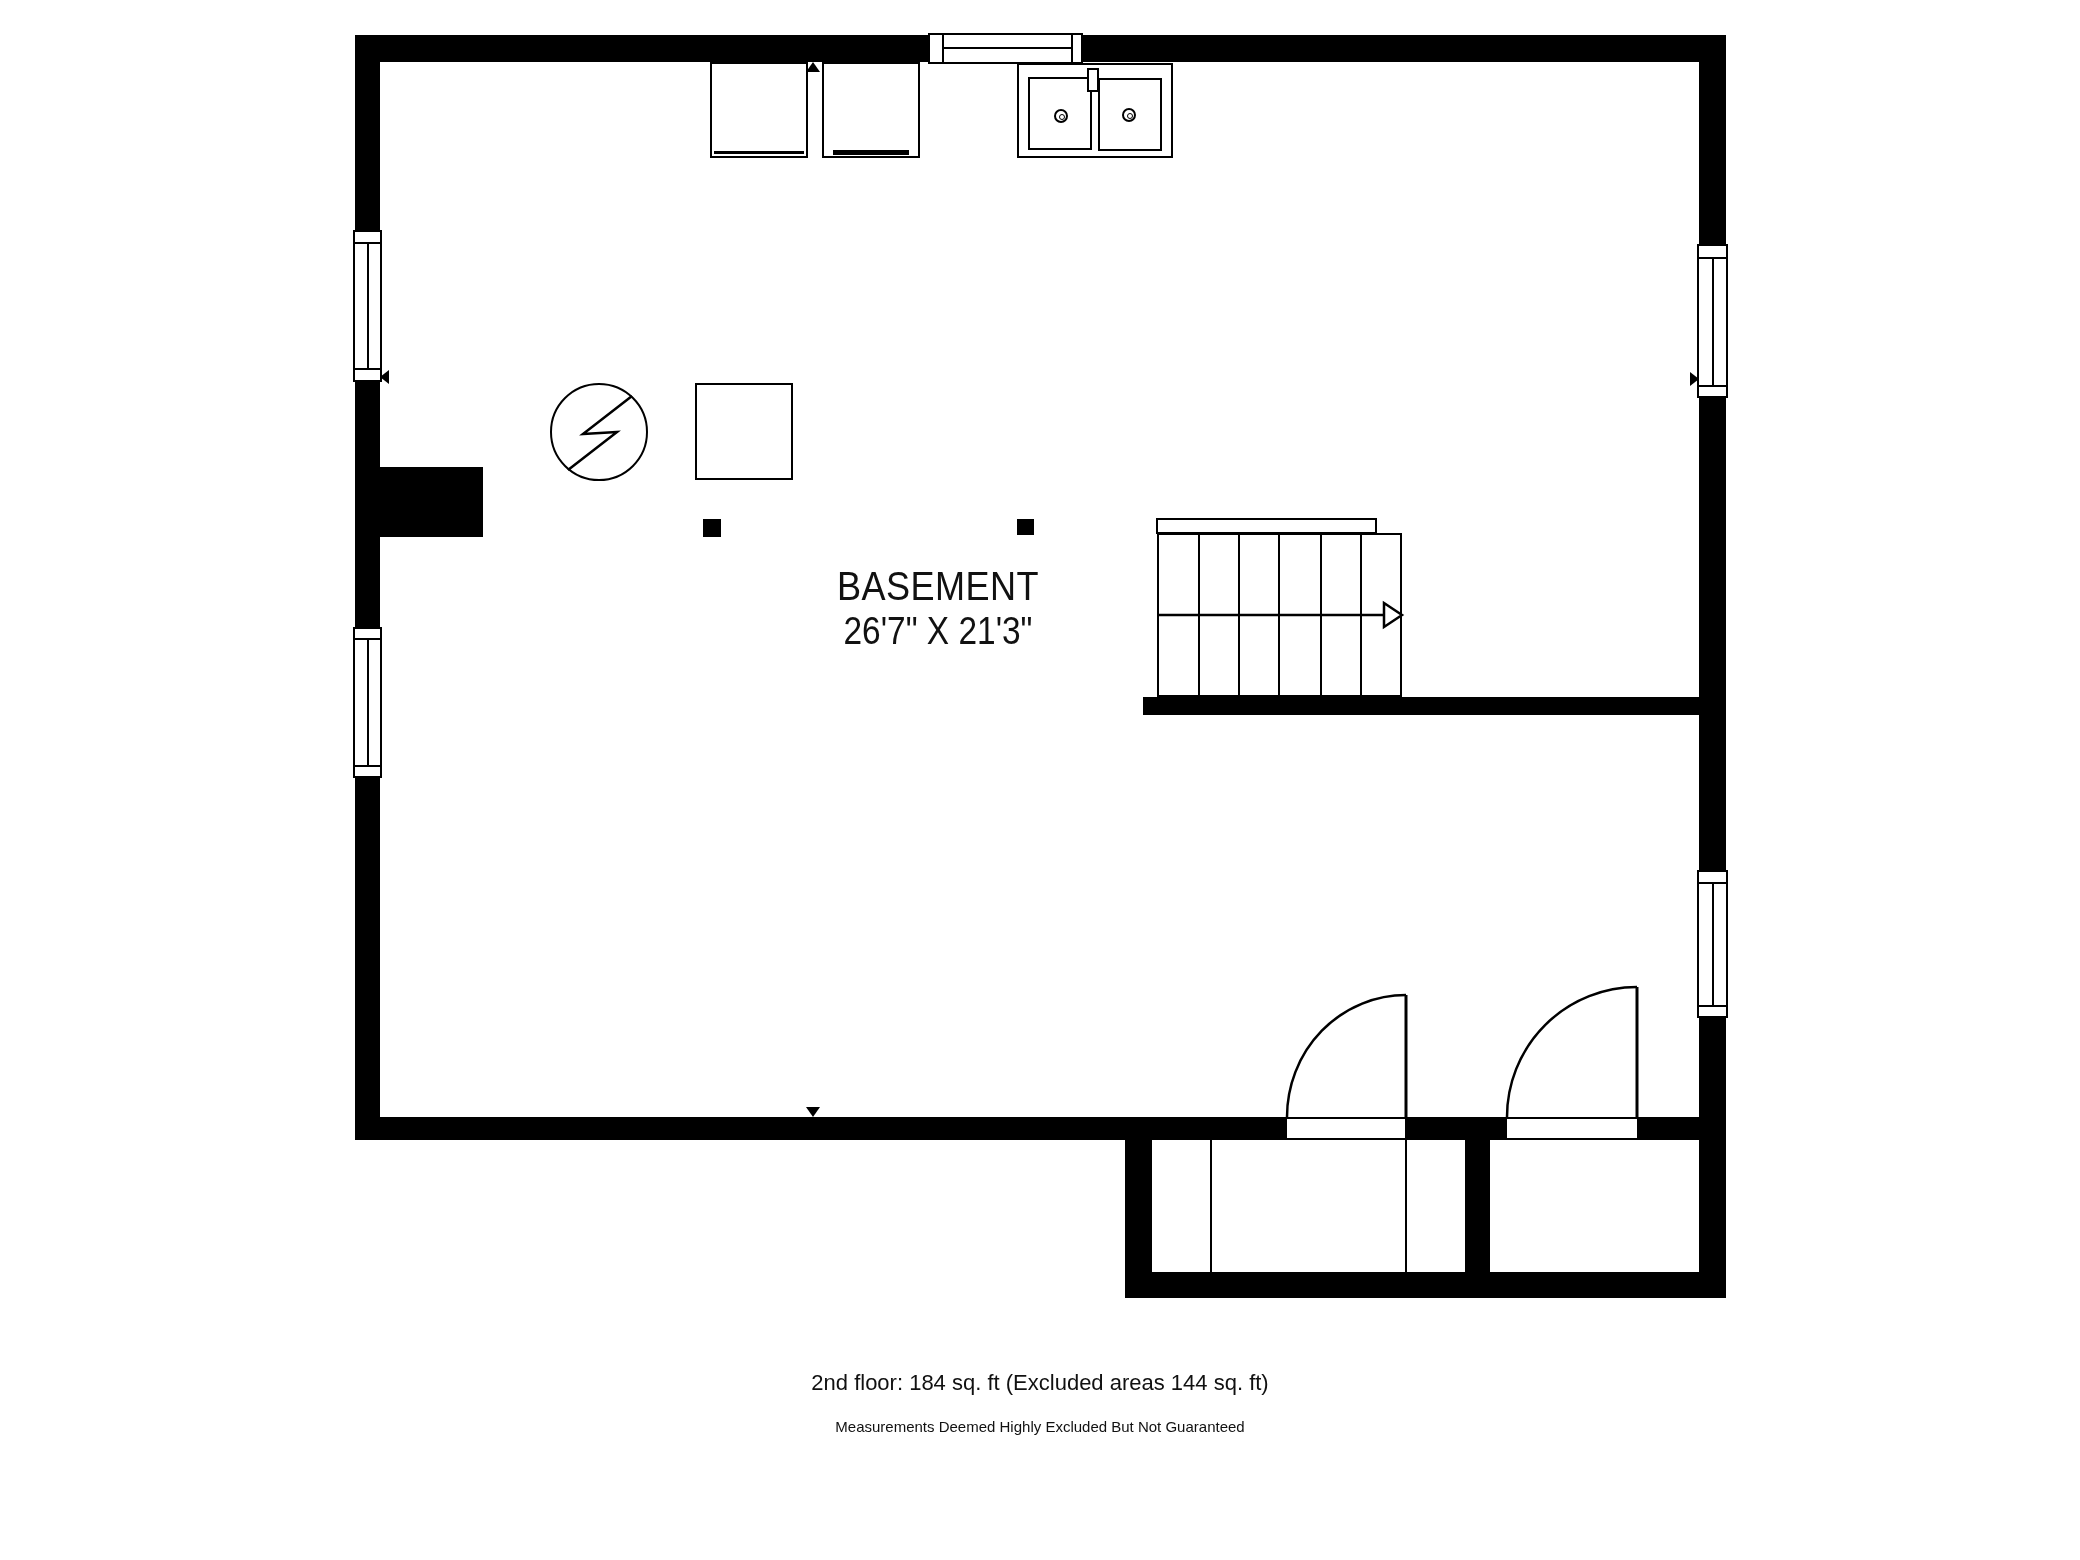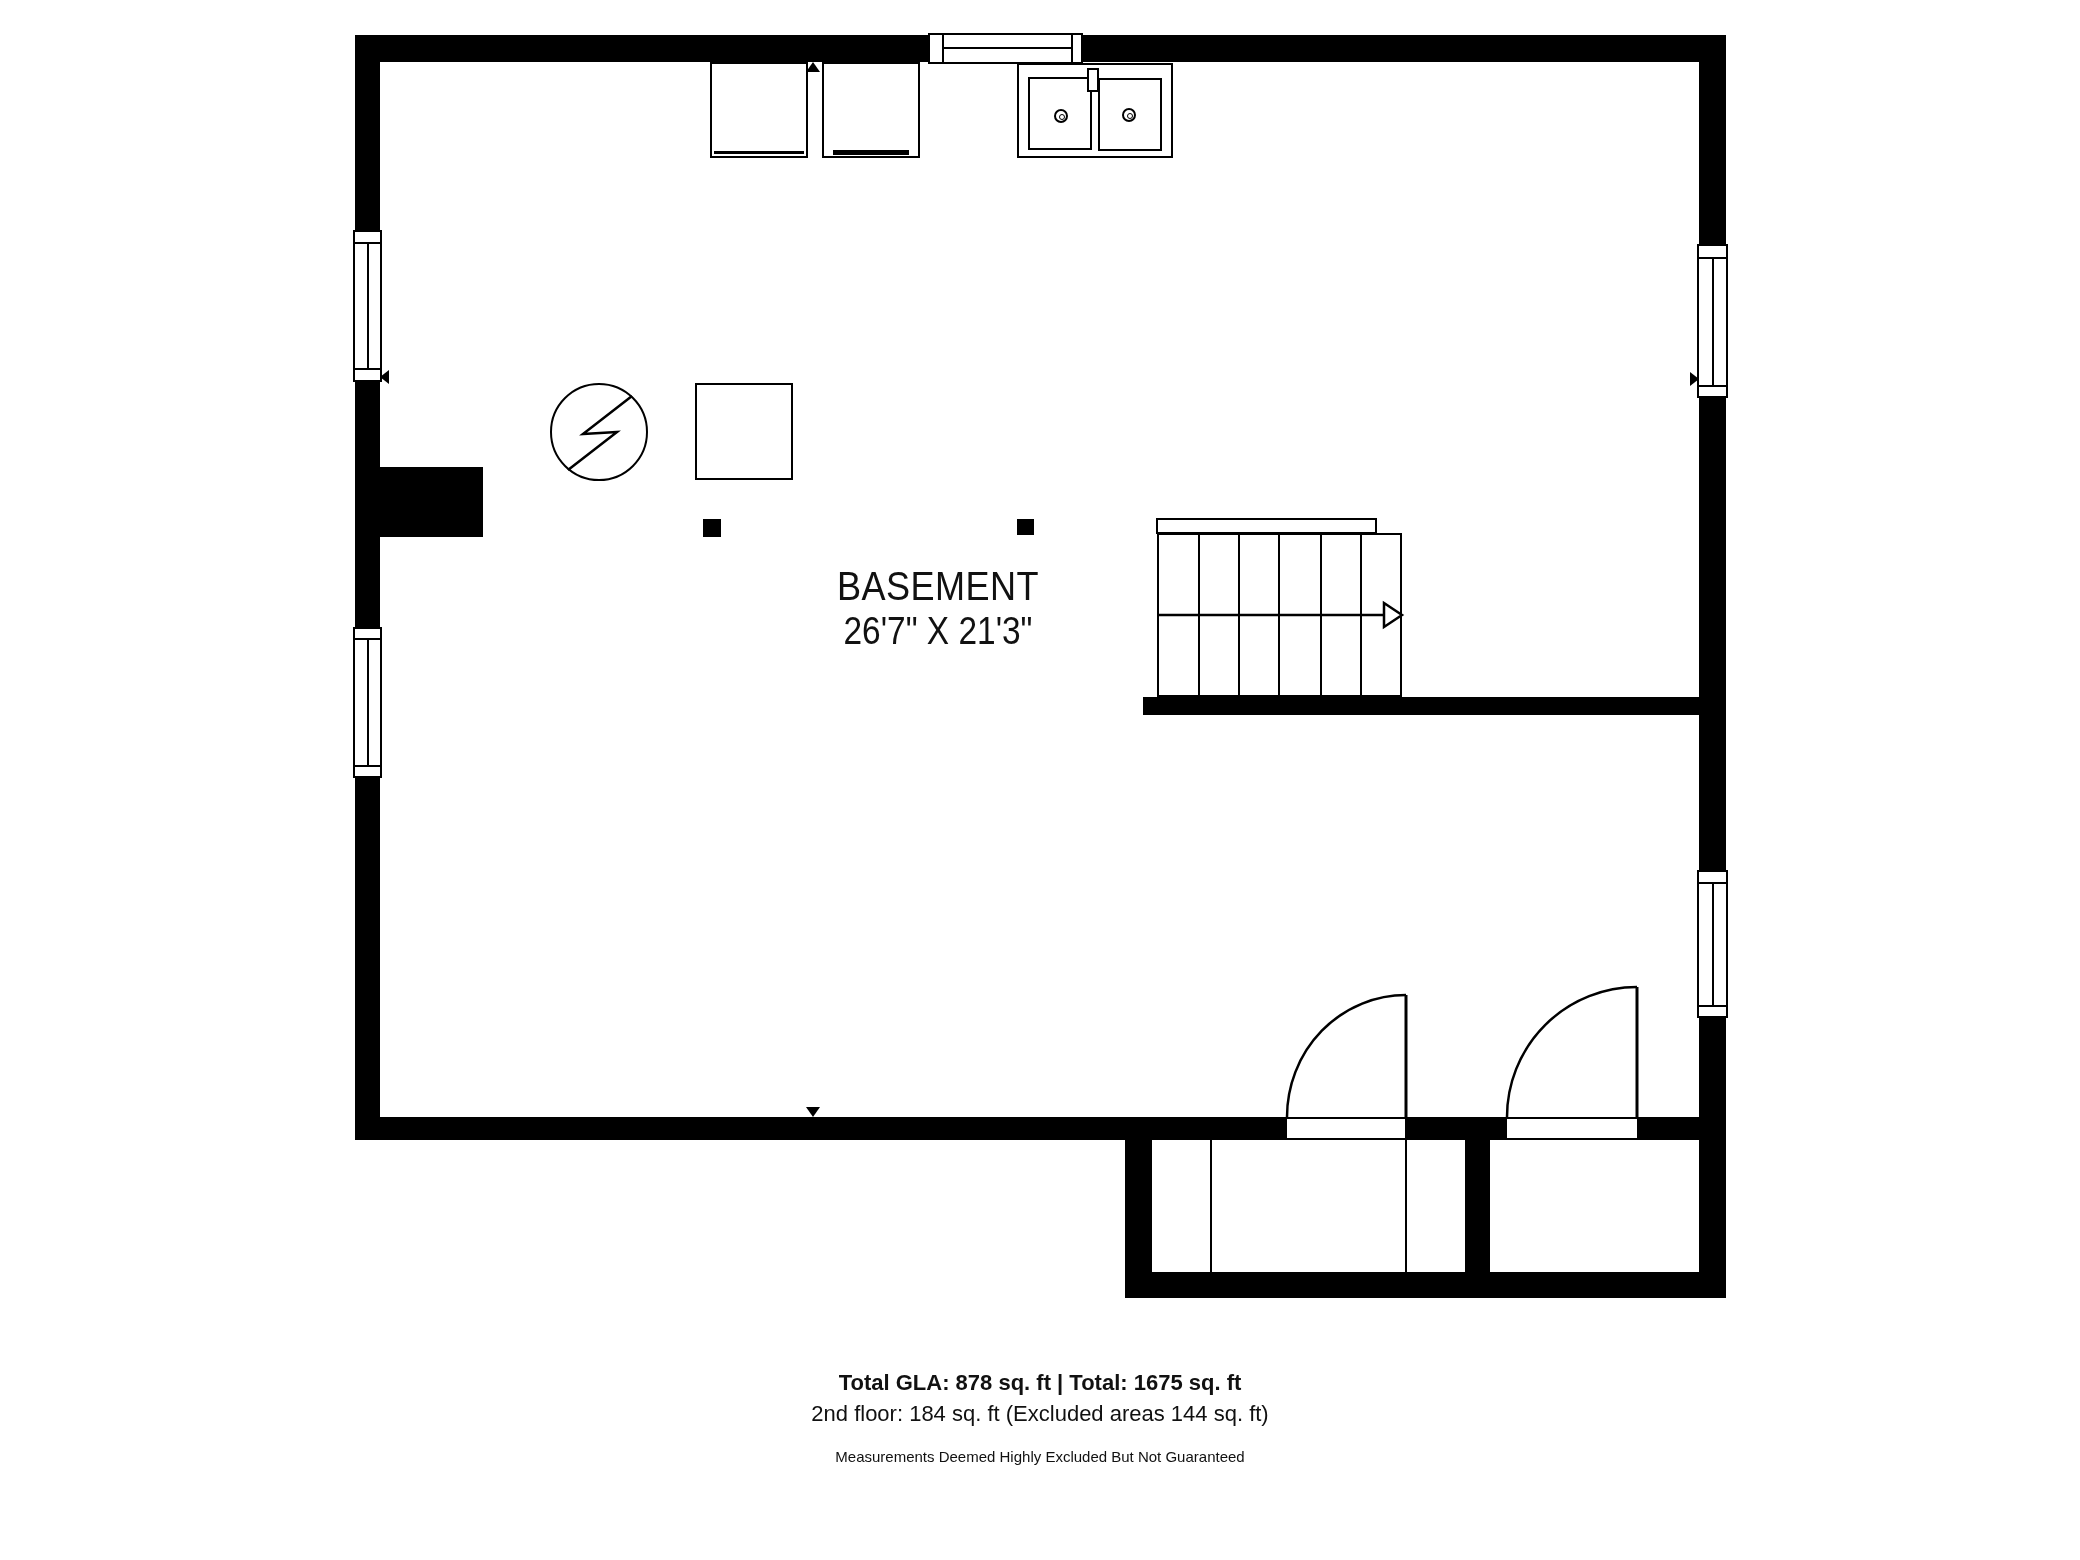--- a/index.html
+++ b/index.html
@@ -136,18 +136,17 @@
     <line x1="1637" y1="987" x2="1637" y2="1118" stroke="#000" stroke-width="3"></line>
     <path d="M 1507 1117 A 130 130 0 0 1 1637 987" fill="none" stroke="#000" stroke-width="2.5"></path>
   </svg>
 
   <div class="room-label">
     <div class="room-name">BASEMENT</div>
     <div class="room-dims">26'7" X 21'3"</div>
   </div>
 
   <div class="summary">
-    <div class="s-line s-bold">Total GLA: 878 sq. ft | Total: 1675 sq. ft</div>
     <div class="s-line">2nd floor: 184 sq. ft (Excluded areas 144 sq. ft)</div>
     <div class="s-small">Measurements Deemed Highly Excluded But Not Guaranteed</div>
   </div>
 
 </div>
 
 </body></html>

